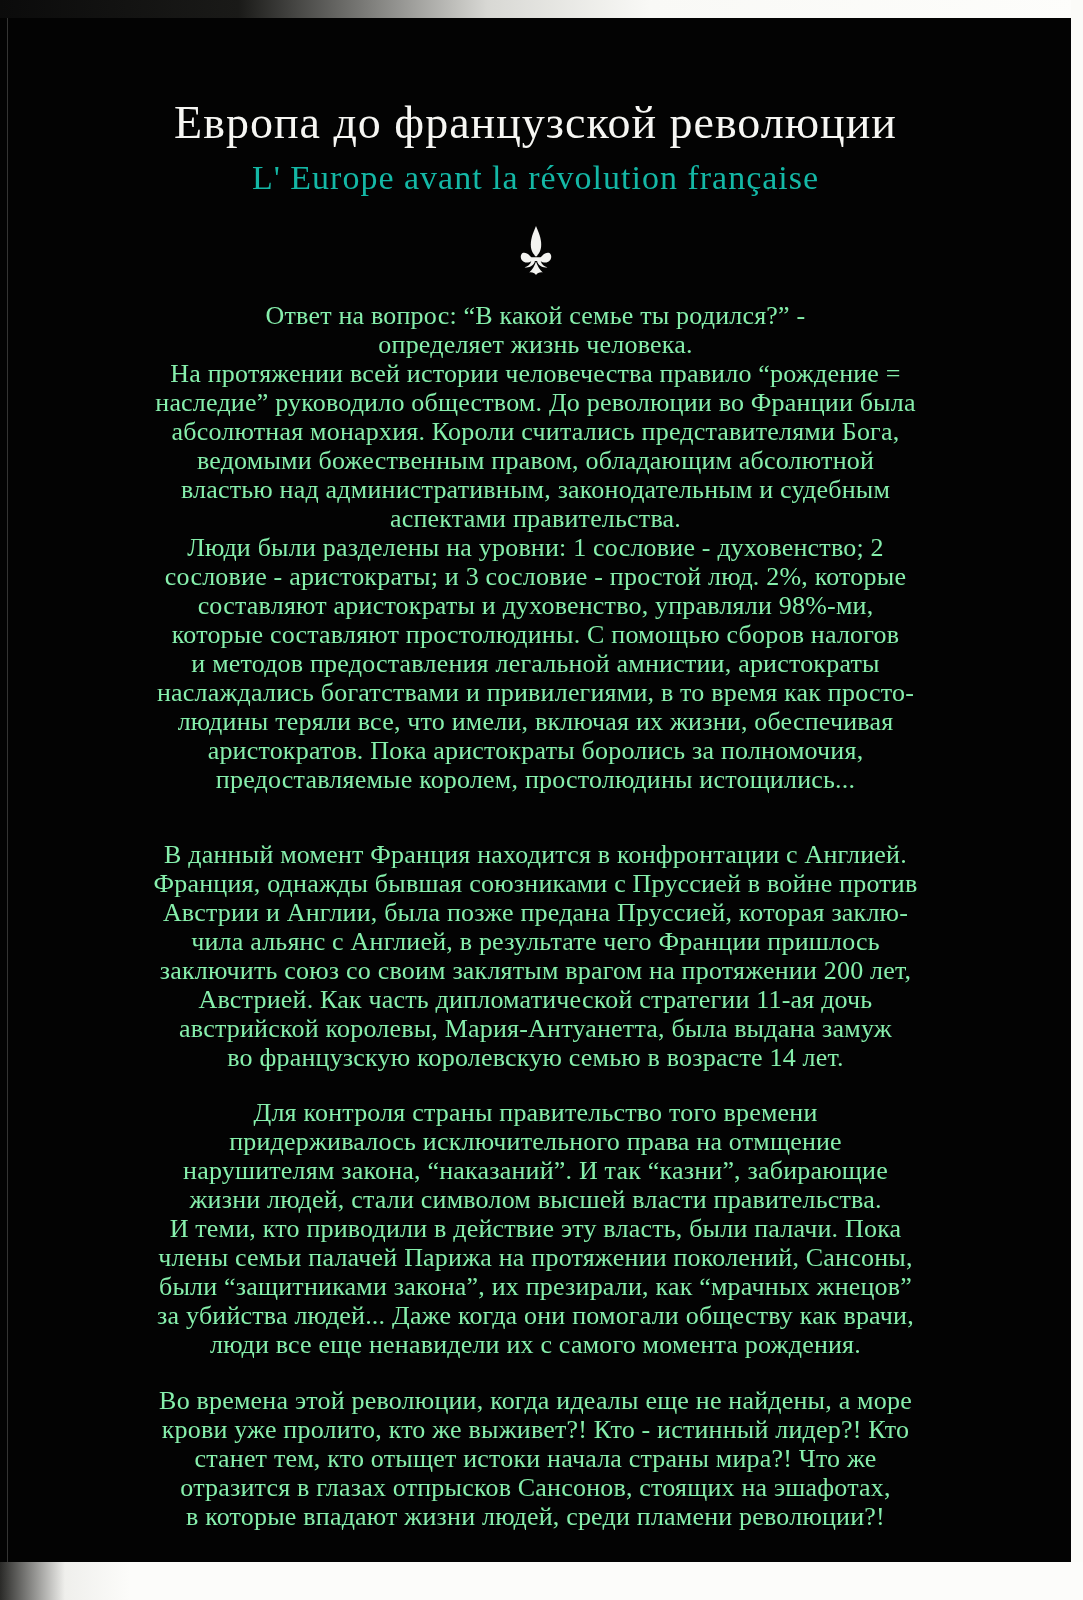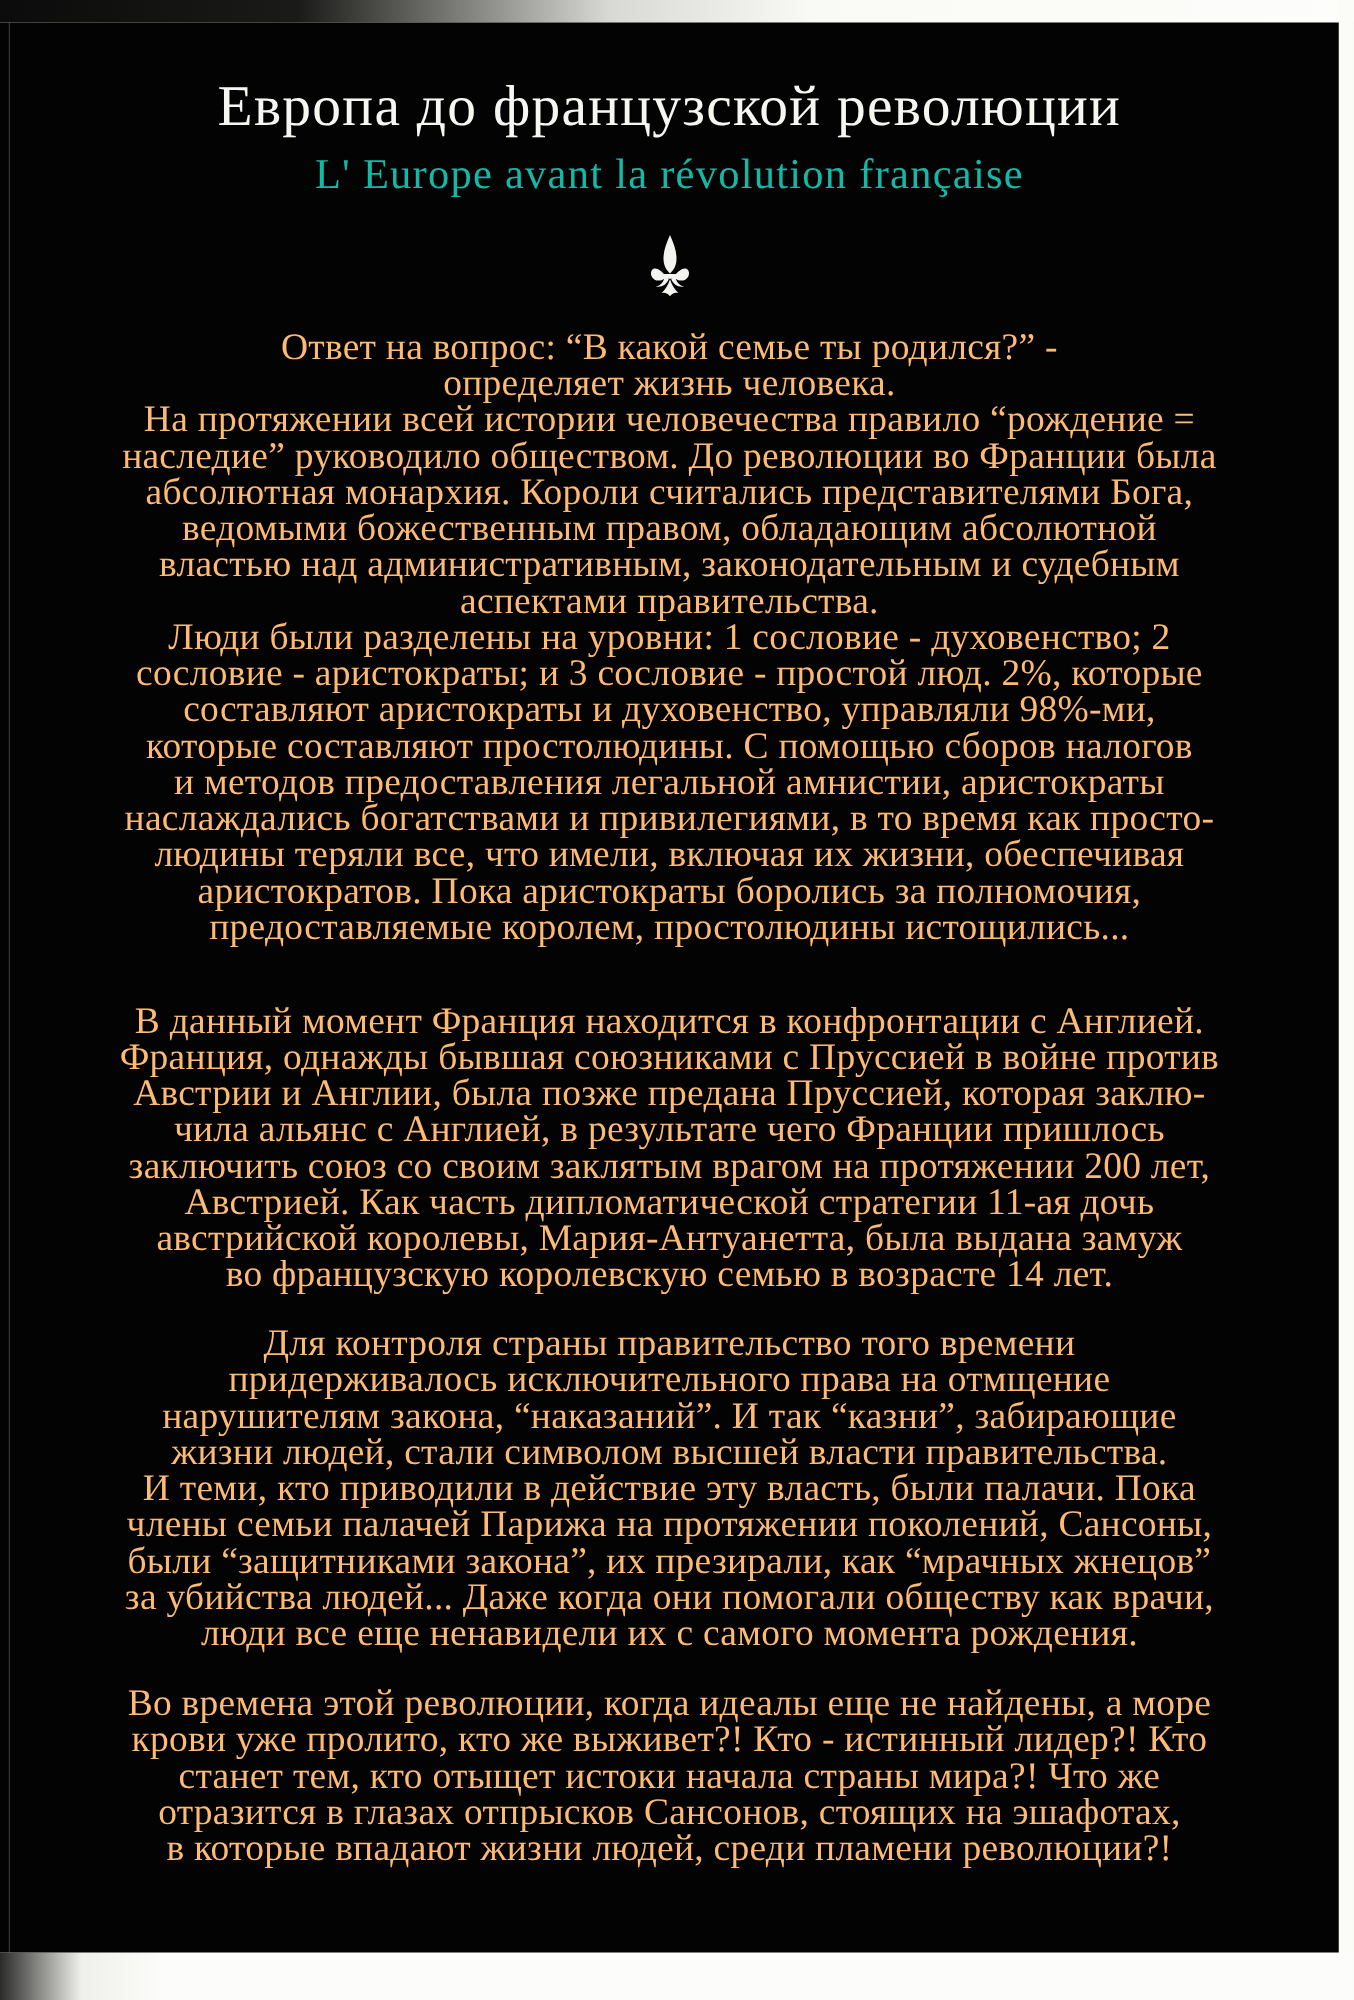--- a/index.html
+++ b/index.html
@@ -34,21 +34,21 @@
     background: #030303;
   }
   
   .gutter-seam {
     position: absolute; left: 7px; top: 0; bottom: 0; width: 1px;
     background: rgba(180,180,175,0.28);
   }
   .content {
     position: absolute;
     left: 0; right: 0; top: 0;
-    padding-top: 40px;
+    padding-top: 78px;
     text-align: center;
     color: #f3f3f0;
   }
   h1.title {
     margin: 0;
     font-size: 46px;
     line-height: 54px;
     font-weight: normal;
     letter-spacing: 1px;
     color: #f6f6f3;
@@ -65,24 +65,24 @@
     margin-top: 26px;
     height: 52px;
     display: flex;
     align-items: center;
     justify-content: center;
   }
   .ornament svg { display: block; }
   .para {
     margin: 0 auto;
     width: 1020px;
-    font-size: 30px;
+    font-size: 26px;
     line-height: 29px;
     white-space: pre-line;
-    color: #fdba74;
+    color: #86efac;
     letter-spacing: 0.2px;
   }
   .para-1 { margin-top: 25px; }
   .para-2 { margin-top: 46px; }
   .para-3 { margin-top: 26px; }
   .para-4 { margin-top: 27px; }
 </style>
 </head>
 <body>
 

